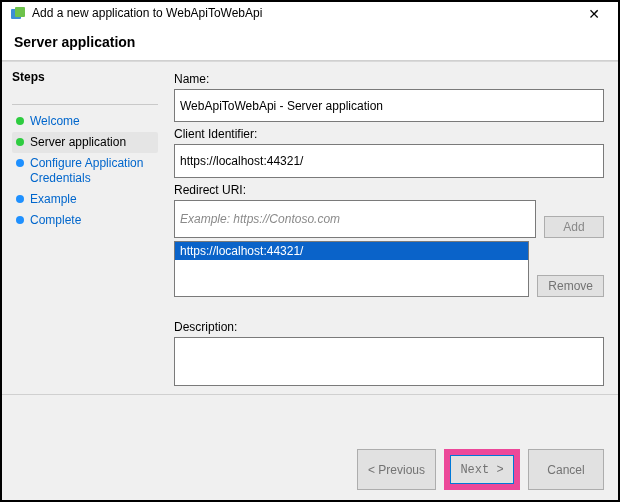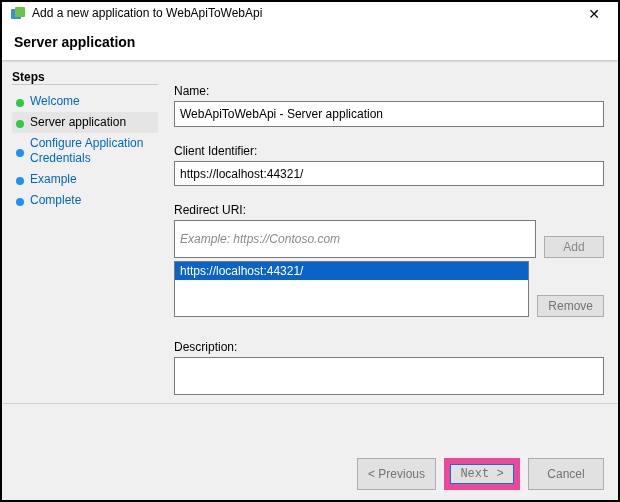--- a/index.html
+++ b/index.html
@@ -43,46 +43,46 @@
   }
   .steps-pane {
     width: 162px;
     background:#f0f0f0;
     padding: 8px 6px 8px 10px;
   }
   .steps-pane h4 {
     margin:0 0 6px 0;
     font-size:12px;
     font-weight:700;
-    padding-bottom:0;
+    padding-bottom:20px;
     border-bottom:1px solid #c9c9c9;
   }
   .step {
     display:flex;
-    align-items:center;
+    align-items:flex-start;
     gap:6px;
     padding:3px 4px;
     color:#0066cc;
     cursor:default;
     line-height:1.25;
     border-radius:2px;
   }
   .step.active { background:#e5e5e5; color:#000; }
   .step .bullet { width:8px; height:8px; border-radius:50%; margin-top:3px; flex:0 0 8px;}
   .bullet.green { background:#2ecc40; }
   .bullet.blue  { background:#1e90ff; }
   .form-pane {
     flex:1;
     padding: 8px 14px 8px 10px;
     display:flex;
     flex-direction:column;
     gap:3px;
     min-width:0;
   }
-  label.field-label { font-size:12px; color:#000; margin-top:14px;}
+  label.field-label { font-size:12px; color:#000; margin-top:2px;}
   input.text {
     width:100%;
     height:38px;
     border:1px solid #7a7a7a;
     padding:2px 5px;
     font: inherit;
     background:#fff;
   }
   .row { display:flex; gap:8px; align-items:flex-end; }
   .row .col { flex:1; min-width:0;}
@@ -118,21 +118,21 @@
     padding:3px 5px;
   }
   .footer {
     border-top:1px solid #d0d0d0;
     background:#f0f0f0;
     padding:10px 14px;
     display:flex;
     justify-content:flex-end;
     gap:8px;
   }
-  .footer .btn { min-width:76px; height:32px;margin-top:44px;}
+  .footer .btn { min-width:76px; height:41px;margin-top:44px;}
   .footer .btn.default { border:6px solid #ec4899; box-shadow: inset 0 0 0 1px #0078d7; font-family: Liberation Mono, monospace; }
   input::placeholder { color:#8a8a8a; font-style: italic; }
 </style>
 </head>
 <body>
 
 <div class="window">
 
   <div class="titlebar">
     <span class="title-icon">

